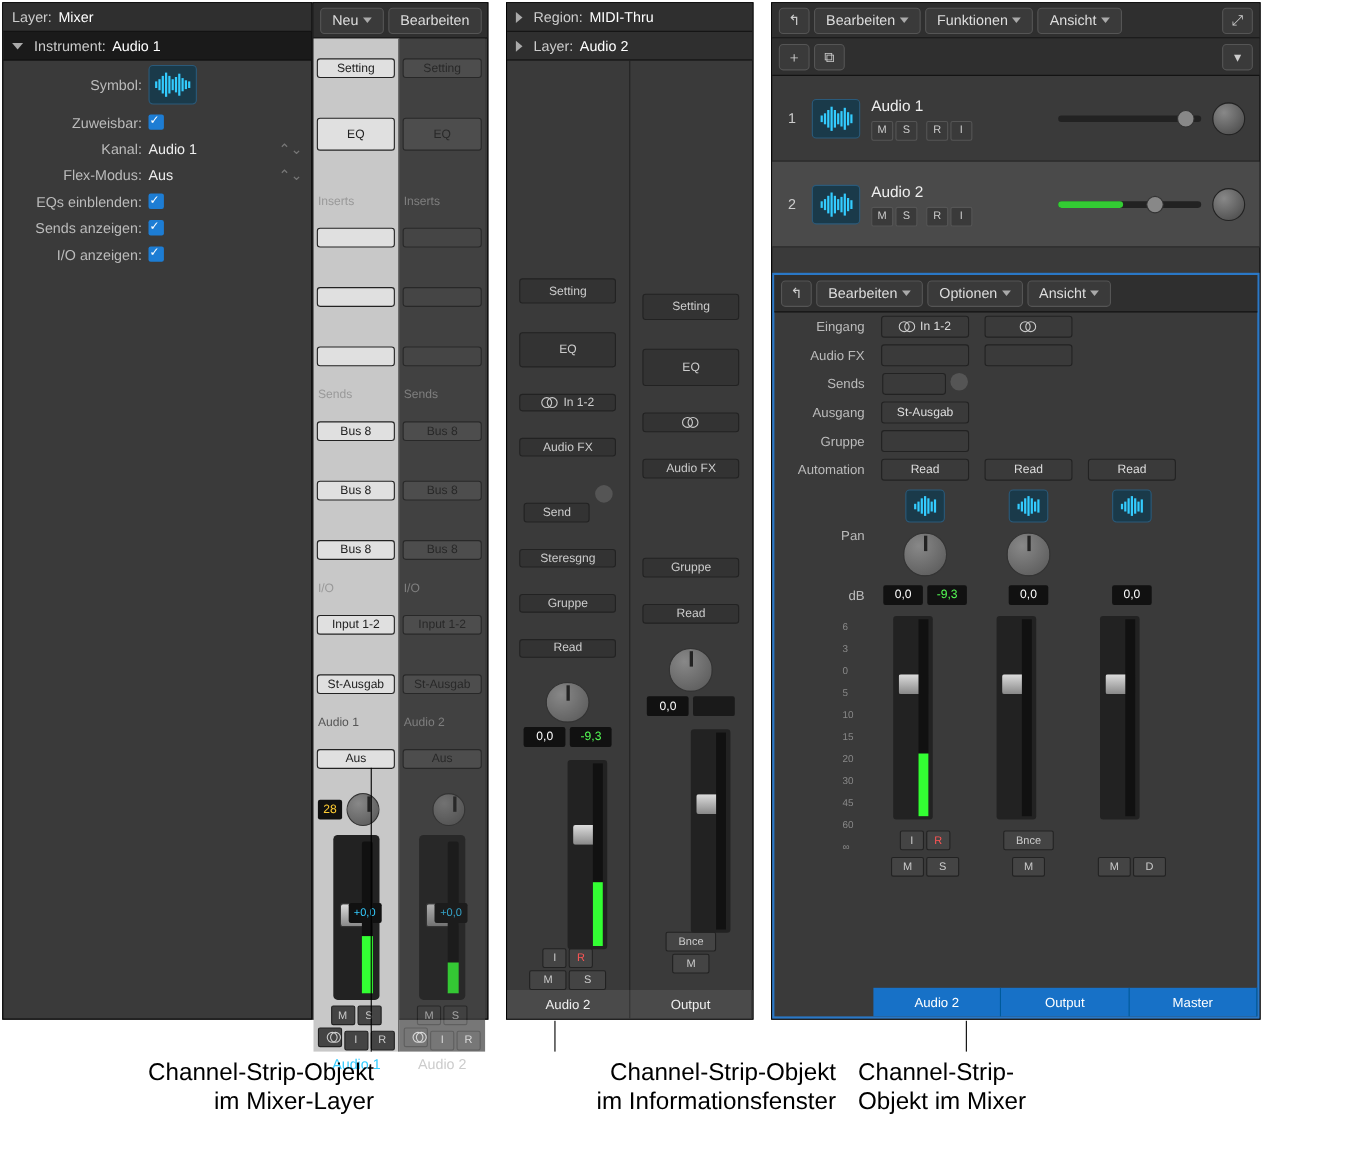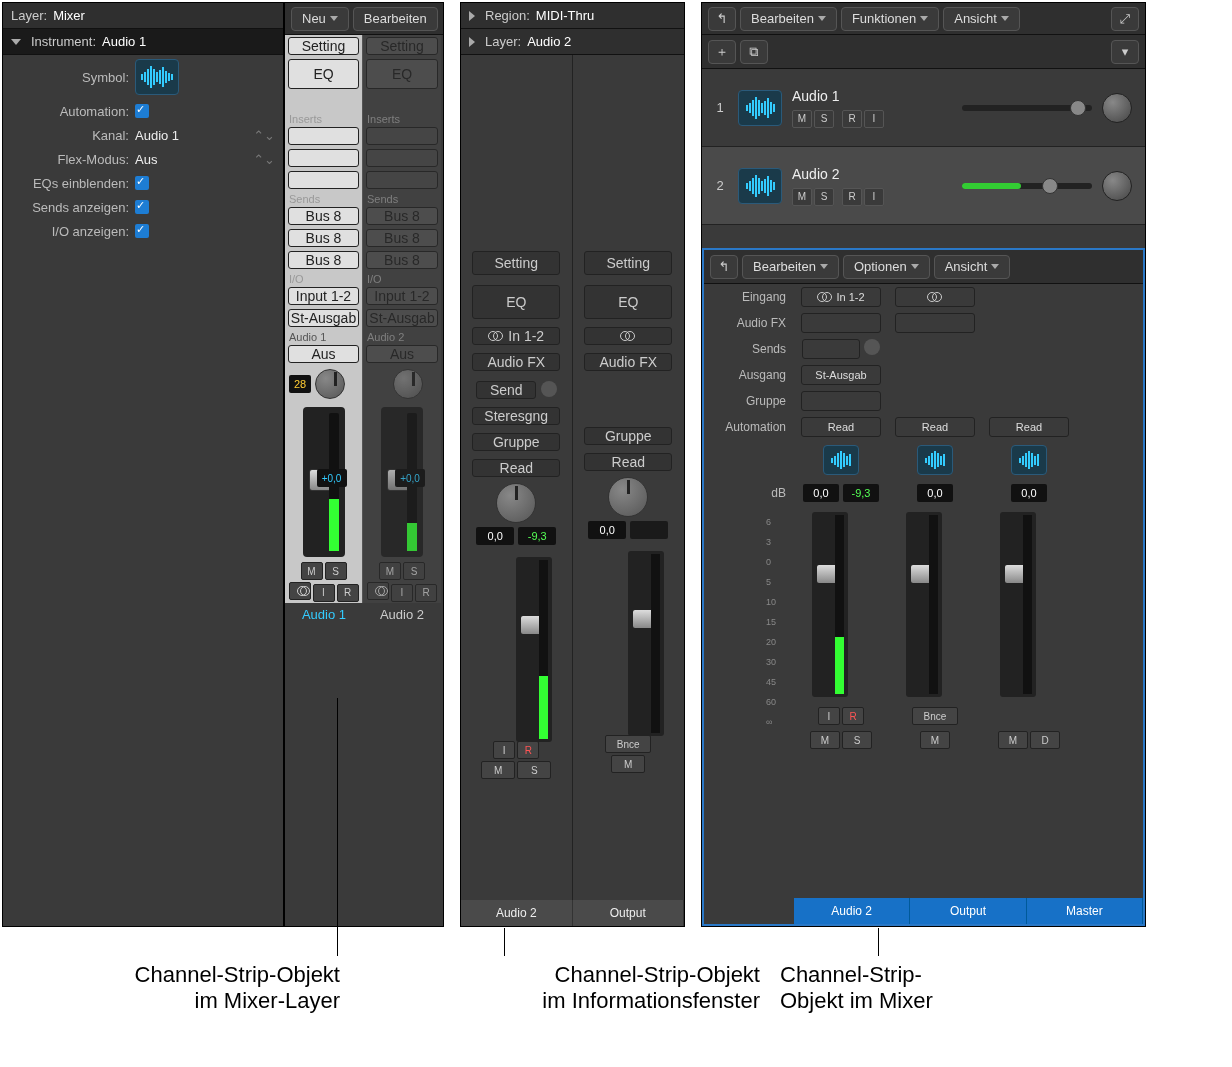--- a/index.html
+++ b/index.html
@@ -11,21 +11,21 @@
   .hdr .lab{color:#ccc}
   .hdr .val{color:#fff}
   .tool{background:#2f2f2f;height:32px;display:flex;align-items:center;padding:0 6px;gap:4px;border-bottom:1px solid #111}
   .tbtn{background:#3a3a3a;border:1px solid #555;border-radius:4px;height:24px;padding:0 10px;display:flex;align-items:center;color:#ddd;cursor:pointer;font-size:13px}
   .ibtn{width:28px;height:24px;background:#3a3a3a;border:1px solid #555;border-radius:4px;display:flex;align-items:center;justify-content:center;cursor:pointer}
   .row{display:flex;align-items:center;height:24px}
   .plabel{width:132px;text-align:right;padding-right:6px;color:#bbb;font-size:13px}
   .pval{color:#eee}
   .chk{width:14px;height:14px;background:#1d7dd4;border-radius:2px;position:relative}
   .chk:after{content:'✓';color:#fff;font-size:11px;position:absolute;left:1px;top:-1px}
-  .slot{background:#555;border:1px solid #222;border-radius:3px;height:18px;font-size:14px;color:#222;display:flex;align-items:center;justify-content:center;margin:2px 3px}
+  .slot{background:#555;border:1px solid #222;border-radius:3px;height:18px;font-size:11px;color:#222;display:flex;align-items:center;justify-content:center;margin:18px 3px}
   .slot.emp{background:#4a4a4a}
   .slot.dark{background:#333;color:#ccc}
   .slot.lt{background:#d0d0d0;color:#222}
   .sec{font-size:11px;color:#999;padding:2px 4px 0}
   .knob{width:40px;height:40px;border-radius:50%;background:radial-gradient(circle at 35% 30%,#888,#555);border:1px solid #333;position:relative;margin:4px auto}
   .knob:after{content:'';position:absolute;width:3px;height:14px;background:#222;left:18px;top:2px}
   .knob.sm{width:30px;height:30px}
   .dbbox{background:#111;color:#fff;font-size:11px;height:18px;display:flex;align-items:center;justify-content:center;border-radius:2px}
   .dbbox.grn{color:#5f5}
   .dbbox.yel{color:#fc3}
@@ -120,21 +120,21 @@
               <i style="height: 10px;"></i>
               <i style="height: 14px;"></i>
               <i style="height: 20px;"></i>
               <i style="height: 12px;"></i>
               <i style="height: 8px;"></i>
               <i style="height: 6px;"></i>
             </div>
           </div>
         </div>
         <div class="row">
-          <div class="plabel">Automation:</div>
+          <div class="plabel">Zuweisbar:</div>
           <div class="chk"></div>
         </div>
         <div class="row">
           <div class="plabel">Kanal:</div>
           <div class="pval">Audio 1</div>
           <span style="color: rgb(119, 119, 119); margin-left: auto; padding-right: 8px;"> ⌃⌄</span>
         </div>
         <div class="row">
           <div class="plabel">Flex-Modus:</div>
           <div class="pval">Aus</div>
@@ -536,20 +536,30 @@
                   <i style="height:18px"></i>
                   <i style="height:14px"></i>
                   <i style="height:9px"></i>
                   <i style="height:12px"></i>
                 </div>
               </div>
             </div>
           </div>
         </div>
 
+      <div style="display:flex">
+        <div class="mixlab">Pan</div>
+        <div class="mixcell">
+            <div class="knob"></div>
+          </div>
+        <div class="mixcell">
+            <div class="knob"></div>
+          </div>
+        <div class="mixcell"></div>
+      </div>
       <div class="mixrow">
           <div class="mixlab">dB</div>
         <div class="mixcell" style="gap:4px">
             <div class="dbbox" style="width:36px">0,0</div>
             <div class="dbbox grn" style="width:36px">-9,3</div>
           </div>
         <div class="mixcell">
             <div class="dbbox" style="width:36px">0,0</div>
           </div>
         <div class="mixcell">

